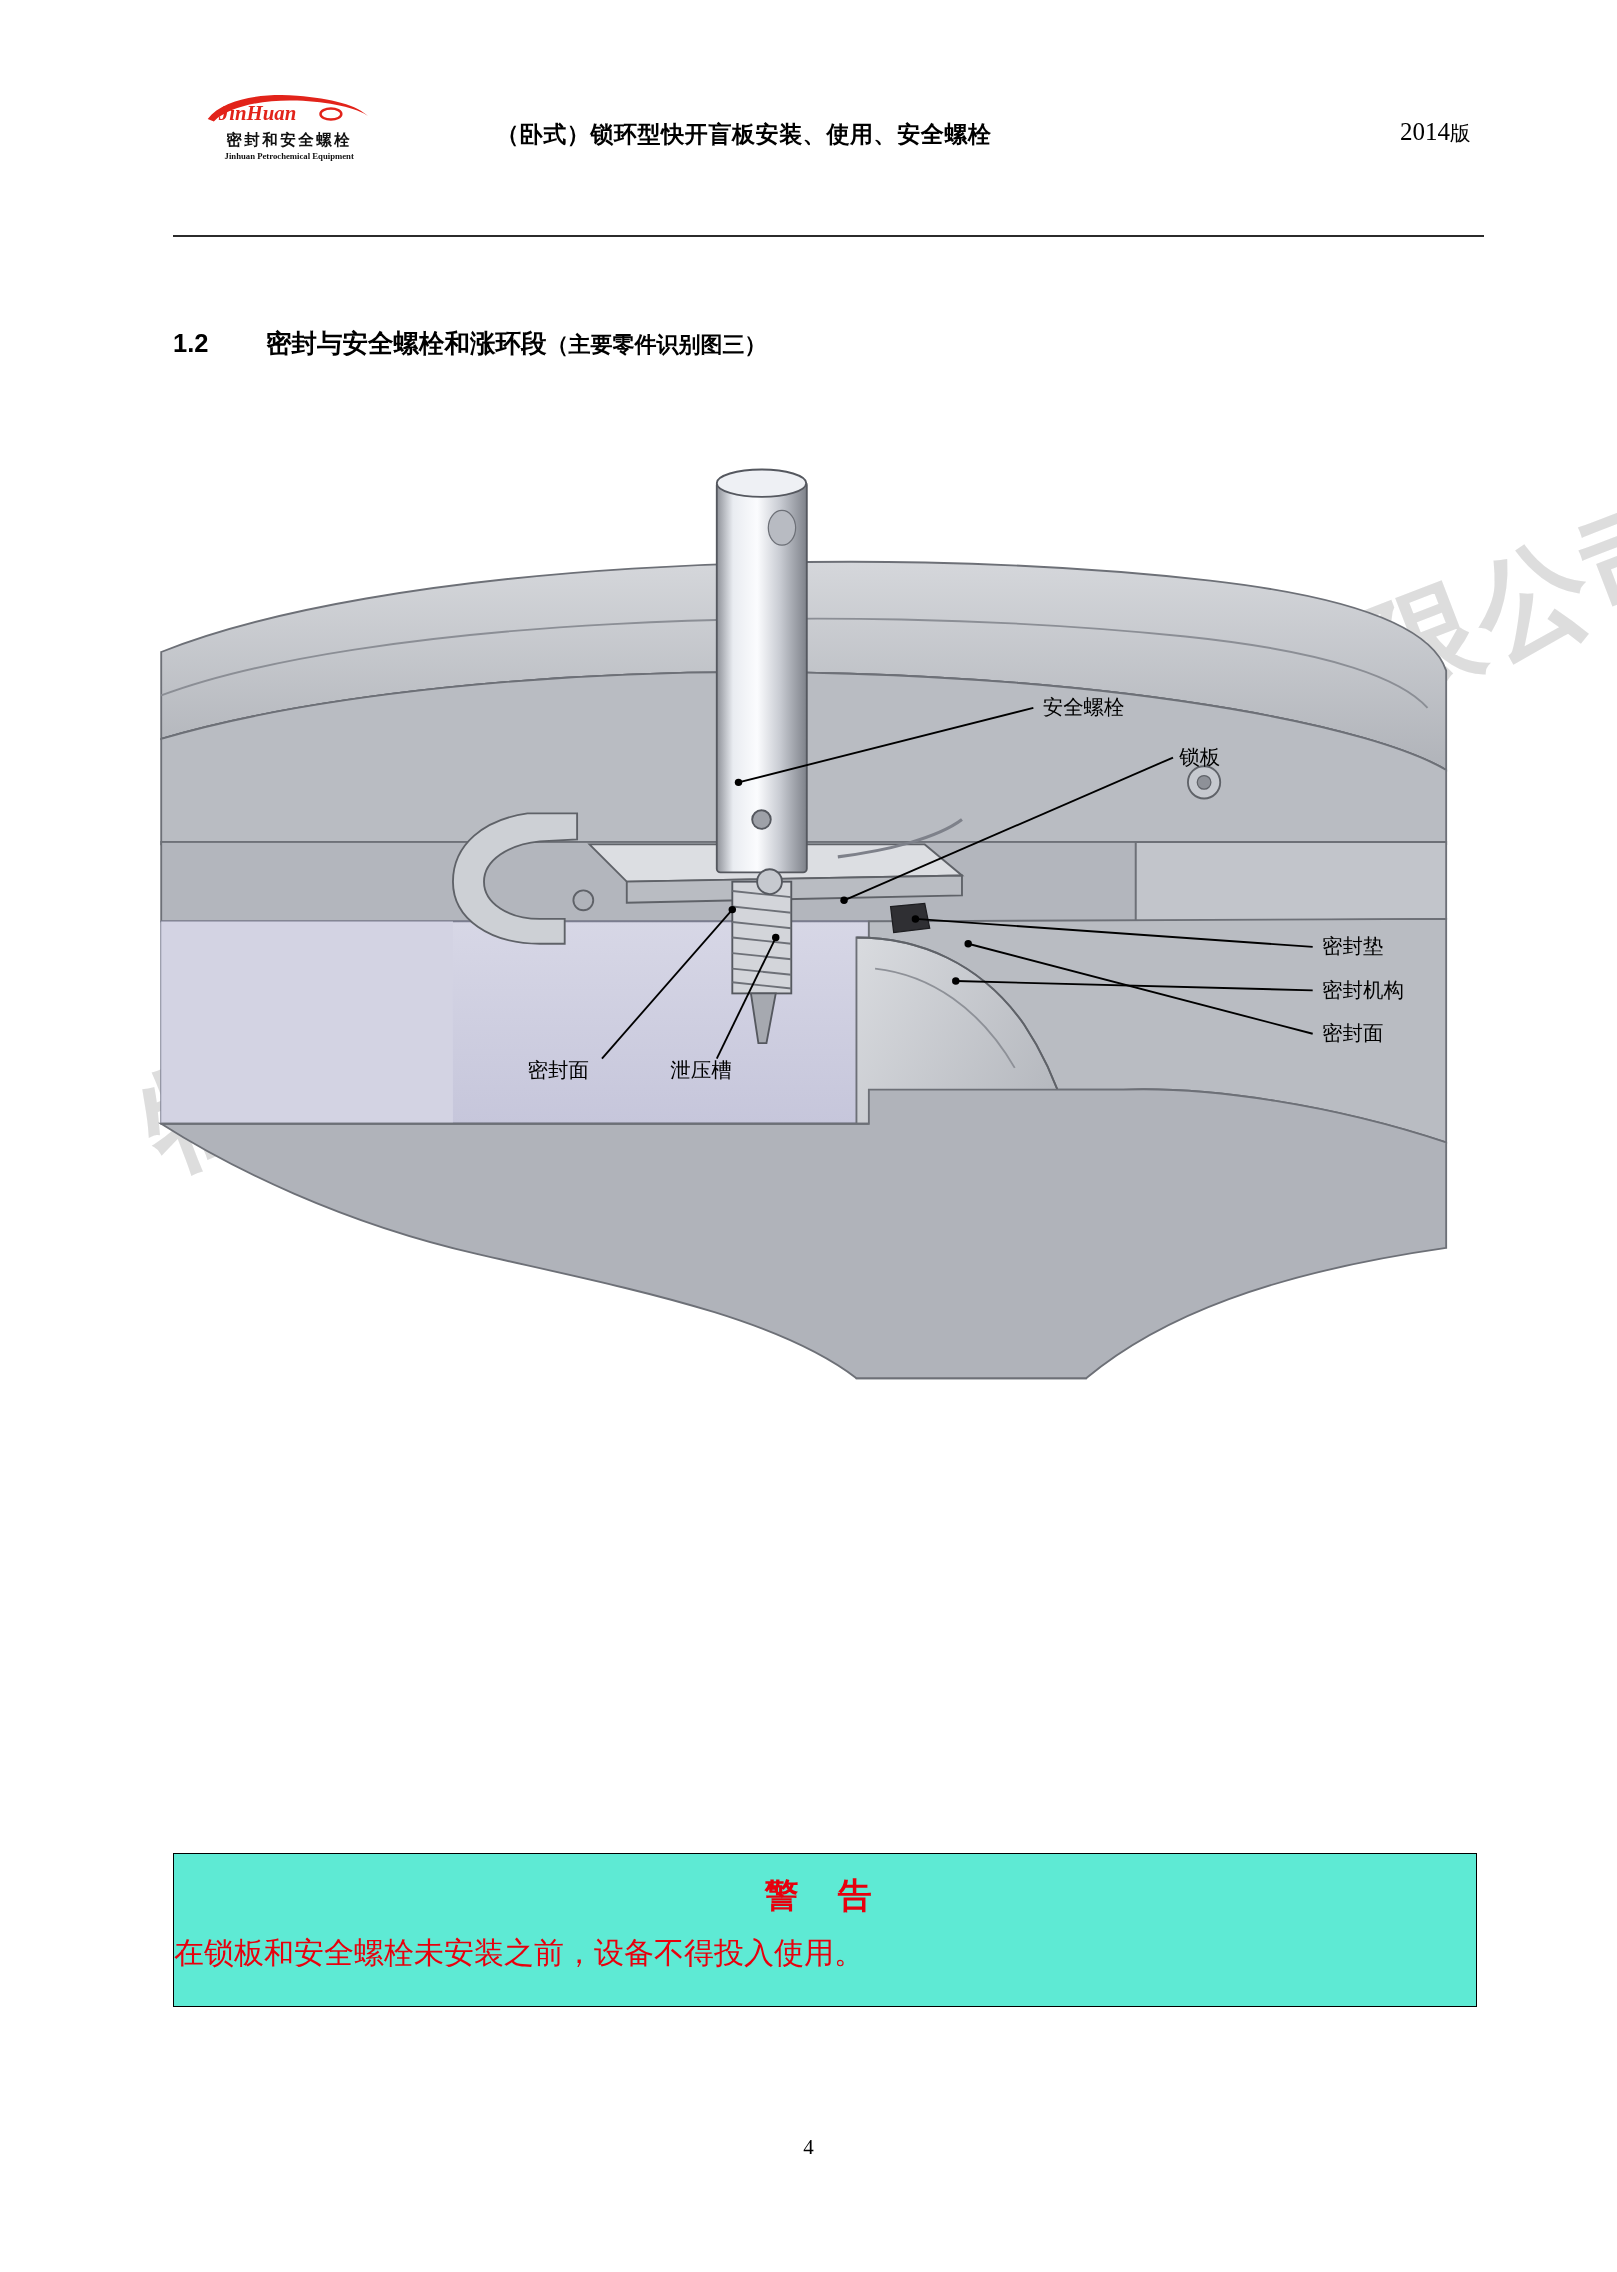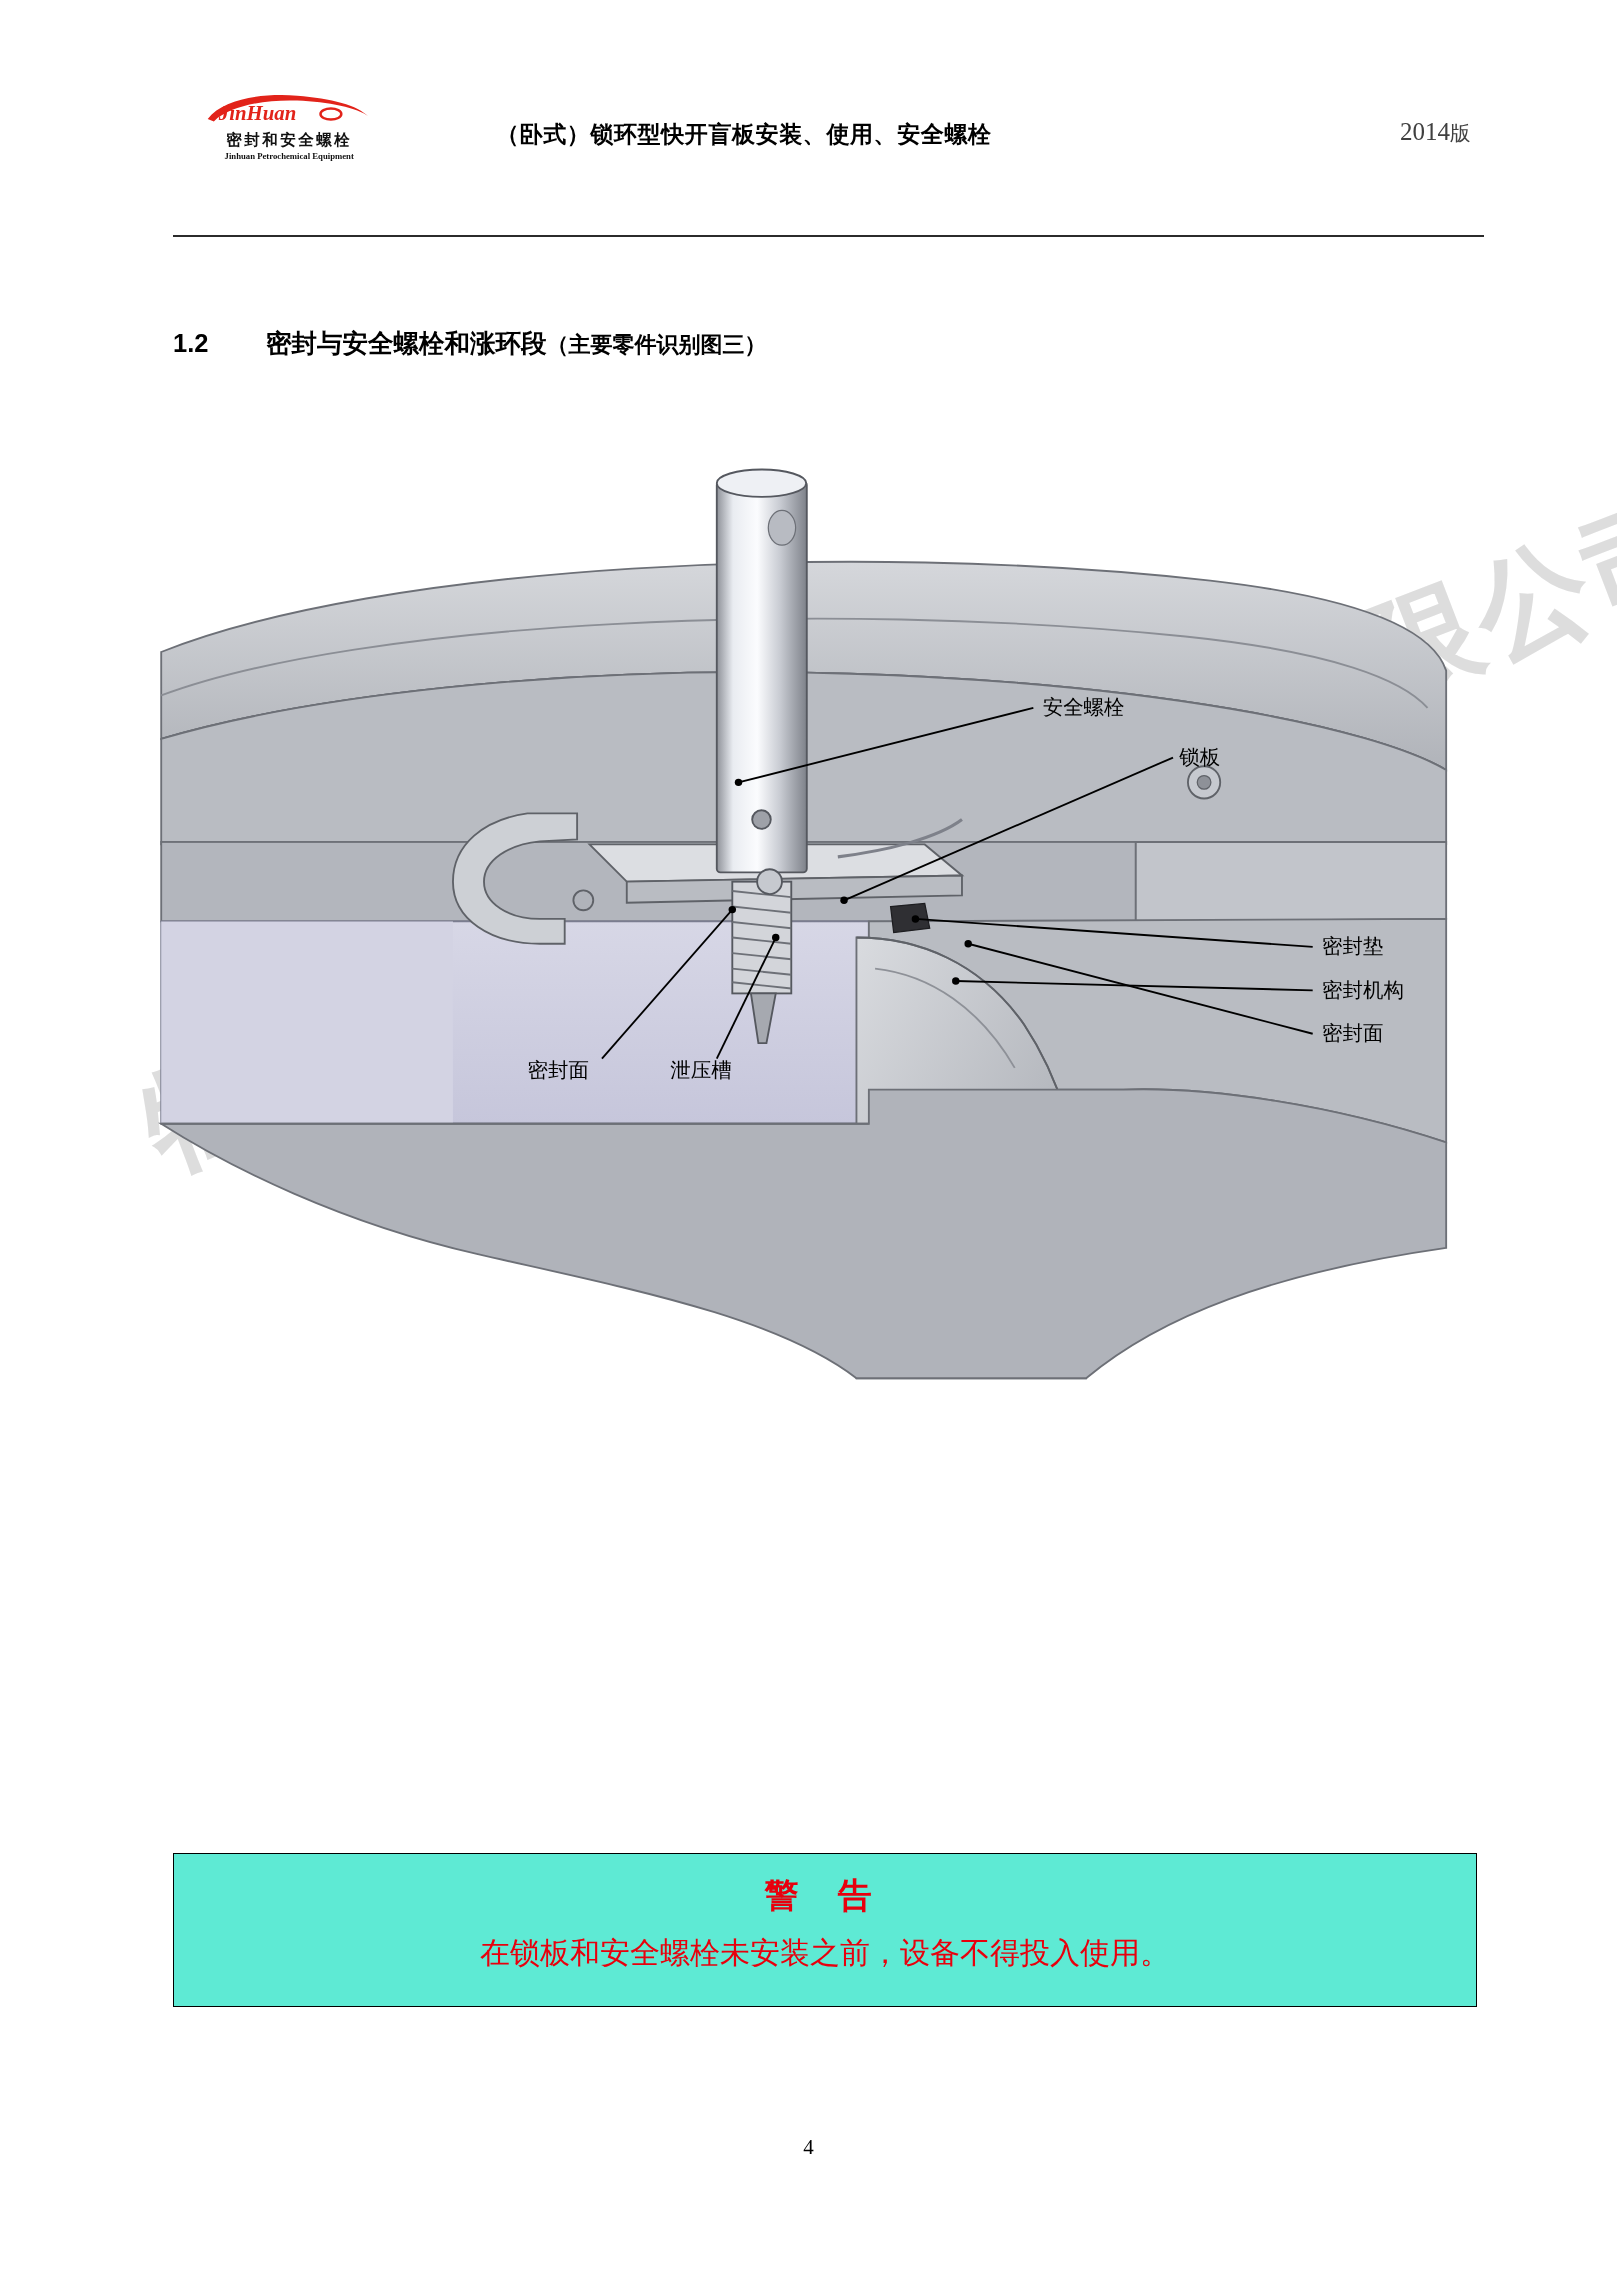--- a/index.html
+++ b/index.html
@@ -73,21 +73,21 @@
     font-weight: bold;
     color: #000;
     letter-spacing: 0.6px;
   }
   .header-version {
     position: absolute;
     right: 12.4px;
     top: 37px;
     font-family: "Liberation Serif", serif;
     font-size: 25px;
-    color: #404040;
+    color: #000000;
   }
   .header-version .ver-suffix {
     font-family: "DejaVu Sans", sans-serif;
     font-size: 20.5px;
   }
   .header-rule {
     position: absolute;
     left: 173px;
     top: 235px;
     width: 1311px;
@@ -184,21 +184,20 @@
     font-size: 34px;
     font-weight: bold;
     color: #e8000d;
     letter-spacing: 13.7px;
   }
   .warning-text {
     position: absolute;
     left: 0;
     top: 79px;
     width: 100%;
-    text-align: center;
     font-family: "DejaVu Sans", sans-serif;
     font-size: 30px;
     color: #e8000d;
   }
 
   
   .page-number {
     position: absolute;
     left: 0;
     top: 2135px;

